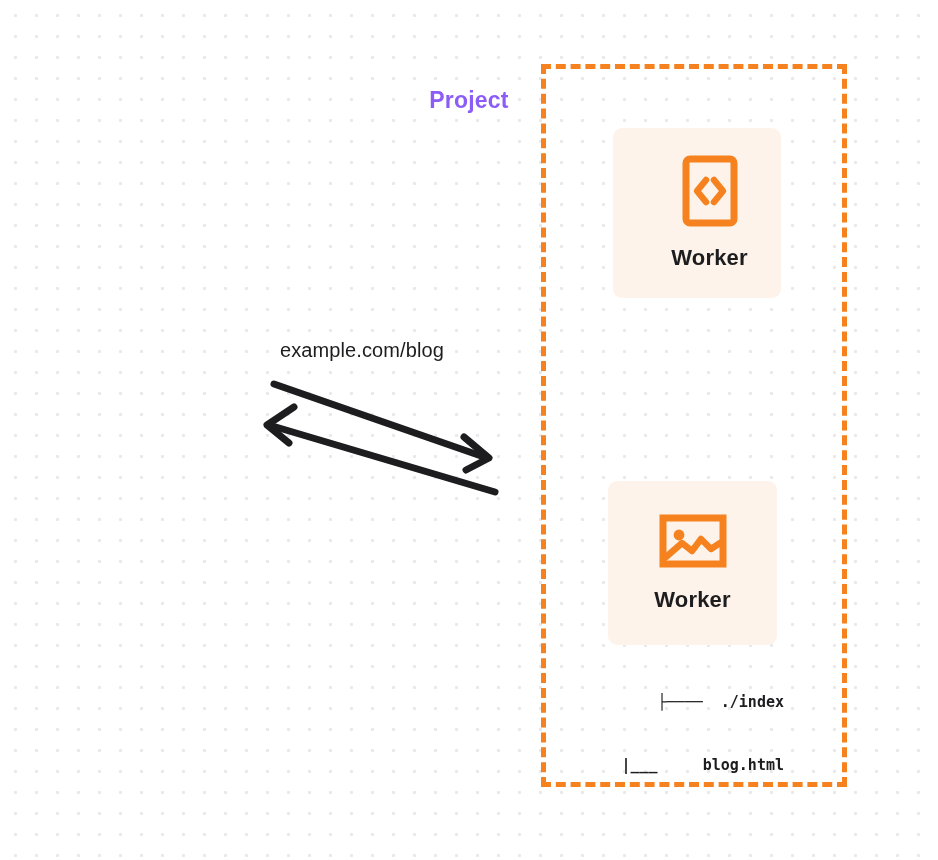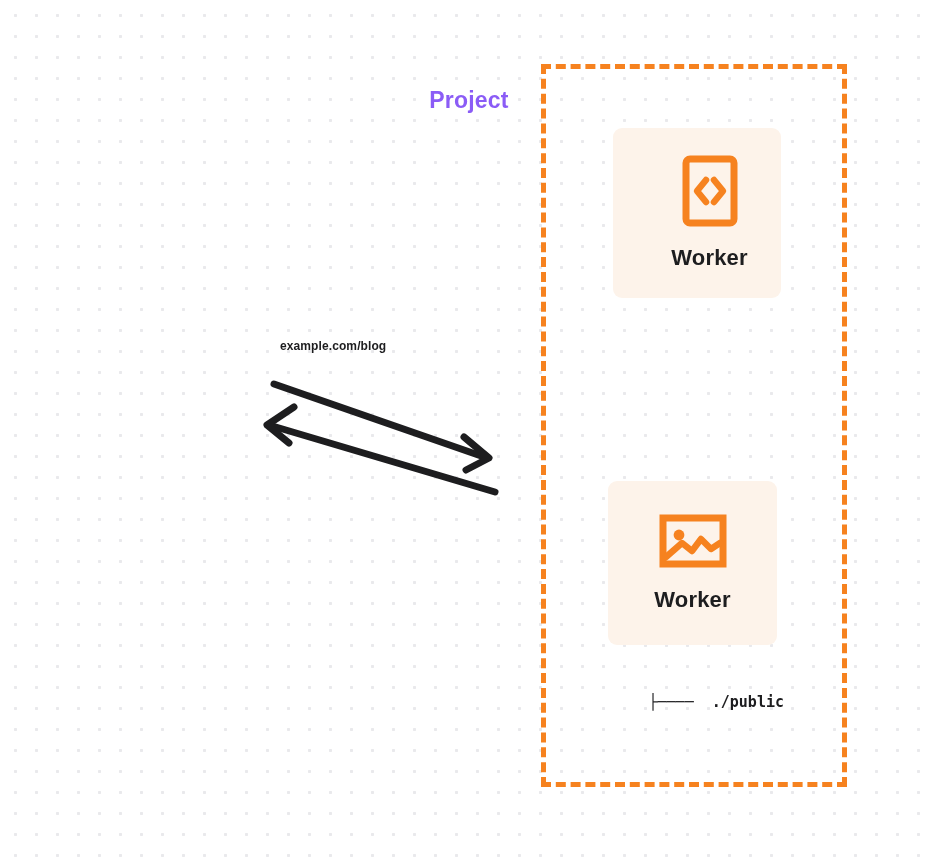--- a/index.html
+++ b/index.html
@@ -121,22 +121,22 @@
     left: 0;
     top: 0;
     width: 938px;
     height: 860px;
     pointer-events: none;
   }
   .edge-label {
     position: absolute;
     left: 280px;
     top: 339px;
-    font-size: 12px;
-    font-weight: 700;
+    font-size: 20px;
+    font-weight: 400;
     color: #1d1d1f;
     letter-spacing: .1px;
     white-space: nowrap;
   }
 </style>
 </head>
 <body>
 
 <div class="canvas">
 
@@ -159,21 +159,22 @@
       <svg width="68" height="56" viewBox="0 0 68 56" aria-hidden="true">
         <rect x="4" y="5" width="60" height="46" fill="none" stroke="#f6821f" stroke-width="7"></rect>
         <circle cx="20" cy="22" r="5.4" fill="#f6821f"></circle>
         <path d="M7 44 L23 30 L33 38 L42 26 L52 36 L61 30" fill="none" stroke="#f6821f" stroke-width="6.5" stroke-linecap="round" stroke-linejoin="round"></path>
       </svg>
     </span>
     <span class="node-label">Worker</span>
   </div>
 
   <div class="file-tree">
-    <span class="tree-row">├────  ./public</span>
+    <span class="tree-row">├────  ./index</span>
+    <span class="tree-row">|___     blog.html</span>
     
   </div>
 
 
   <svg class="arrows" viewBox="0 0 938 860">
 
     <g>
       <line x1="274" y1="384" x2="487" y2="458" stroke="#1d1d1f" stroke-width="7" stroke-linecap="round"></line>
       <path d="M464 437 L489 458 L466 470" fill="none" stroke="#1d1d1f" stroke-width="7" stroke-linecap="round" stroke-linejoin="round"></path>
     </g>

